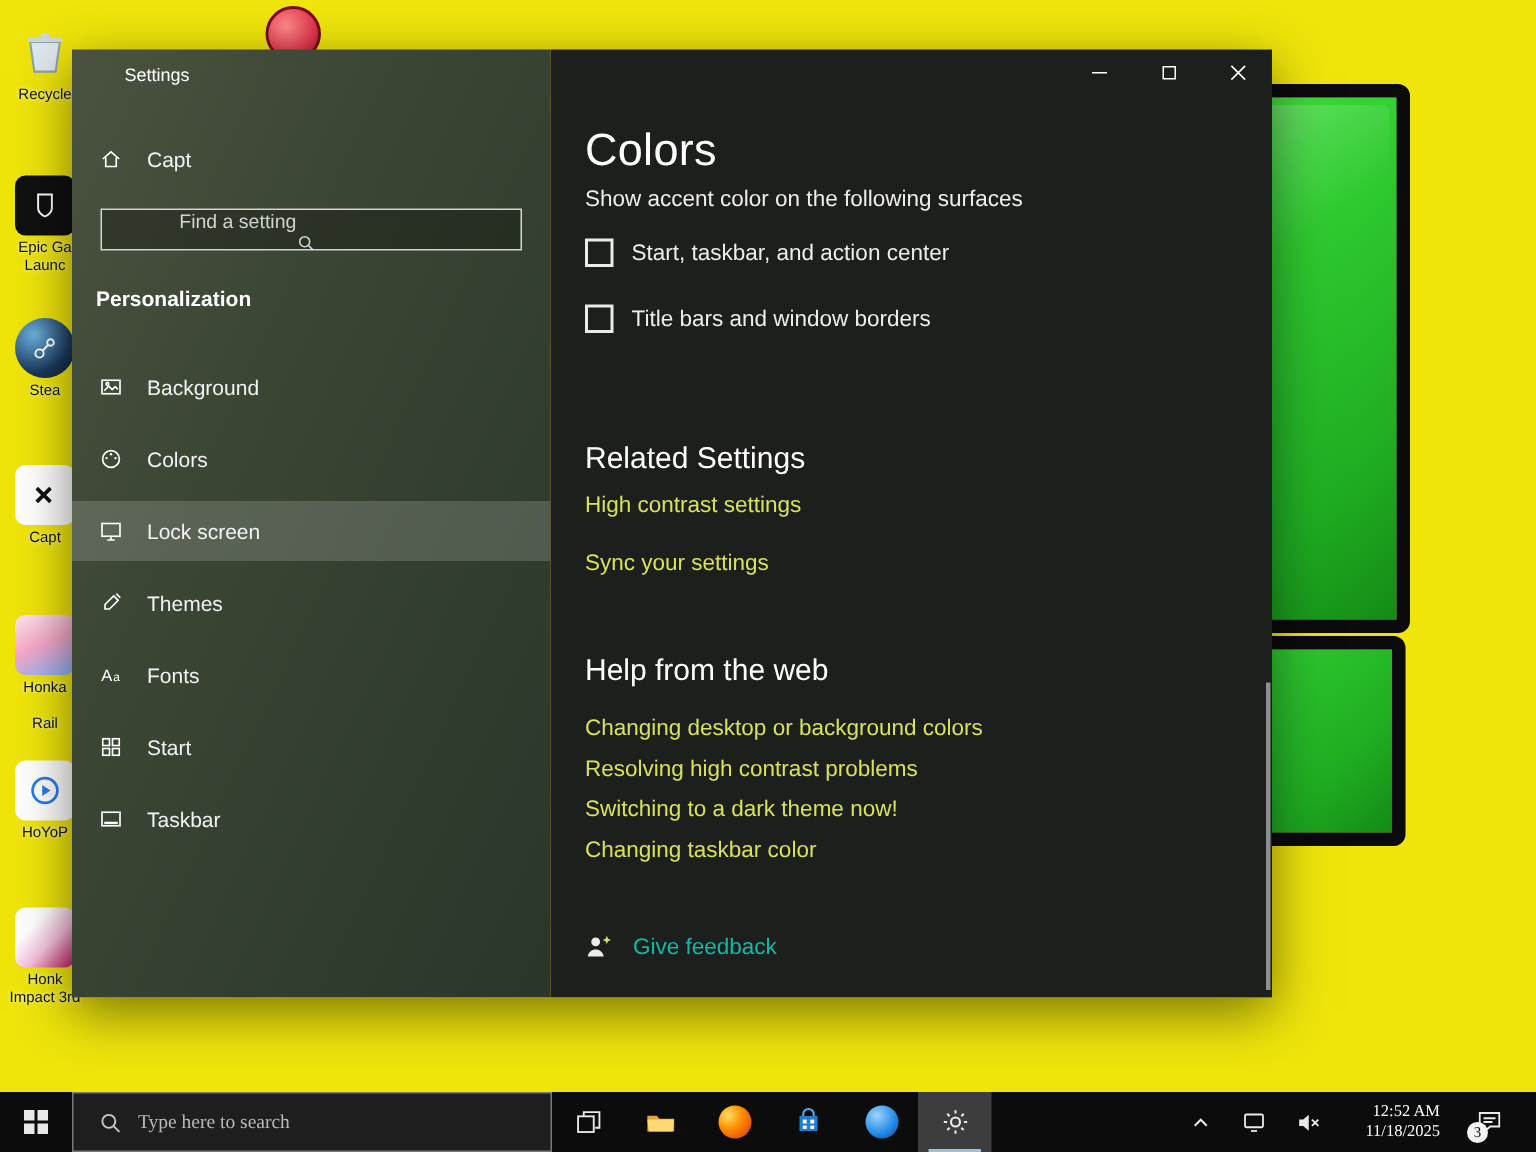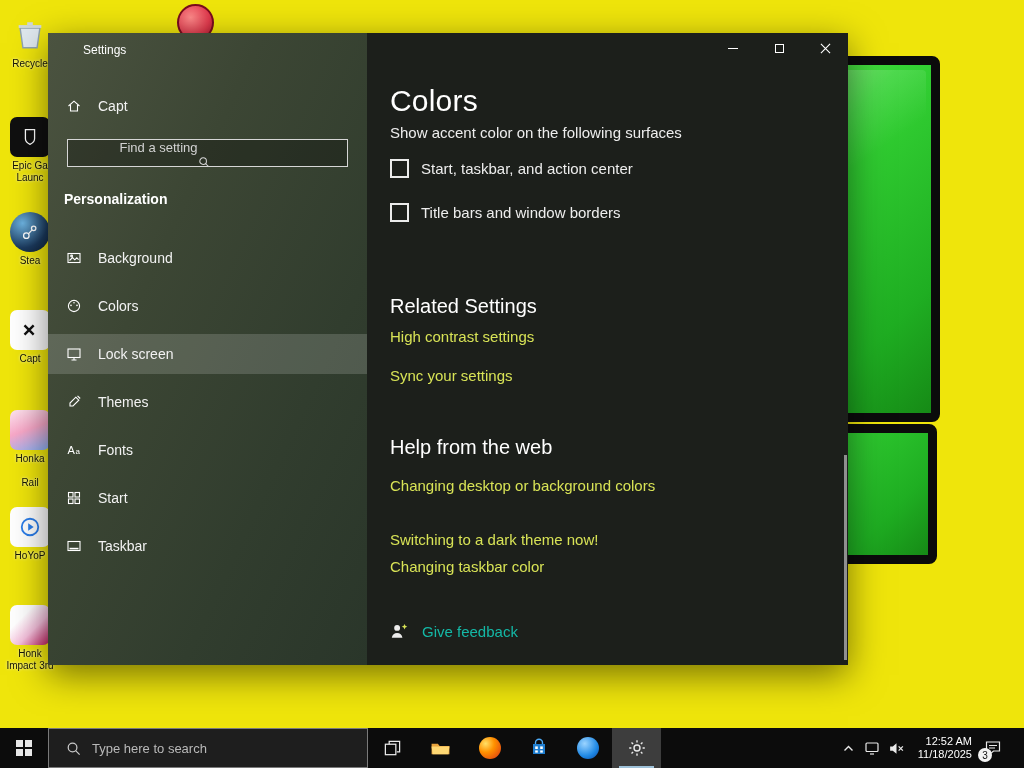--- a/index.html
+++ b/index.html
@@ -60,36 +60,36 @@
   .cb-row { position:absolute; left:23px; display:flex; align-items:center; cursor:pointer; }
   .cb-box { width:19px; height:19px; border:2px solid #ebebeb; margin-right:12px; background:transparent; }
   .cb-label { font-size:15px; color:#ededed; }
   .h2 { position:absolute; left:23px; font-size:20px; font-weight:400; color:#fff; }
   .link { position:absolute; left:23px; font-size:15px; color:#d8e356; cursor:pointer; }
   .feedback { position:absolute; left:23px; top:589px; display:flex; align-items:center; gap:13px; cursor:pointer; }
   .feedback span { font-size:15px; color:#14b8a6; }
   .scroll-thumb { position:absolute; right:1px; top:422px; width:3px; height:205px; background:#8f8f8f; }
 
   
-  .taskbar { position:absolute; left:0; bottom:0; width:1024px; height:40px; background:#0c0c0c; z-index:10; display:flex; align-items:stretch; }
+  .taskbar { position:absolute; left:0; bottom:0; width:1024px; height:40px; background:#0c0c0c; z-index:10; display:flex; align-items:stretch;font-family:Liberation Serif, serif; }
   .tb-btn { width:48px; display:flex; align-items:center; justify-content:center; cursor:pointer; }
   .win-logo { display:grid; grid-template-columns:7px 7px; grid-template-rows:7px 7px; gap:2px; }
   .win-logo i { background:#e8e8e8; }
   .tb-search { width:320px; display:flex; align-items:center; background:#1e1e1e; border:1px solid #7a7a7a; cursor:text; }
   .tb-search .mag { margin:0 10px 0 16px; display:flex; }
   .tb-search input { flex:1; background:transparent; border:none; outline:none; color:#cfcfcf; font-size:13px; font-family:inherit; }
   .tb-search input::placeholder { color:#b9b9b9; }
   .appcell { width:49px; display:flex; align-items:center; justify-content:center; cursor:pointer; position:relative; }
   .appcell.active { background:#3d3d3d; }
   .appcell.active::after { content:""; position:absolute; left:7px; right:7px; bottom:0; height:2px; background:#9ec1d8; }
   .circ { width:22px; height:22px; border-radius:50%; }
   .ff { background:radial-gradient(circle at 30% 30%, #ffe066, #ff9100 40%, #e8590c 75%, #c92a2a); }
   .blueapp { background:radial-gradient(circle at 35% 30%, #9bd4ff, #1e88e5 60%, #0d47a1); }
   .tb-spacer { flex:1; }
-  .tray { display:flex; align-items:center; gap:0; padding-right:14px; }
+  .tray { display:flex; align-items:center; gap:12px; padding-right:14px; }
   .tray-ic { width:24px; height:40px; display:flex; align-items:center; justify-content:center; cursor:pointer; }
   .clock { width:68px; text-align:right; color:#fff; font-size:11px; line-height:13px; cursor:default; padding-right:4px; }
   .notif { position:relative; width:34px; height:40px; display:flex; align-items:center; justify-content:center; cursor:pointer; }
   .badge { position:absolute; left:2px; bottom:6px; width:14px; height:14px; border-radius:50%; background:#f4f4f4; color:#111; font-size:10px; display:flex; align-items:center; justify-content:center; }
 </style>
 </head>
 <body>
 
 <div id="tetris1" class="tetris"></div>
 <div id="tetris2" class="tetris"></div>
@@ -262,20 +262,21 @@
       <span class="cb-box"></span>
       <span class="cb-label">Title bars and window borders</span>
     </div>
 
     <div class="h2" style="top:262px">Related Settings</div>
     <div class="link" style="top:295px">High contrast settings</div>
     <div class="link" style="top:334px">Sync your settings</div>
 
     <div class="h2" style="top:403px">Help from the web</div>
     <div class="link" style="top:444px">Changing desktop or background colors</div>
+    <div class="link" style="top:471px">Resolving high contrast problems</div>
     <div class="link" style="top:498px">Switching to a dark theme now!</div>
     <div class="link" style="top:525px">Changing taskbar color</div>
 
     <div class="feedback">
       <svg width="19" height="19" viewBox="0 0 20 20">
           <circle cx="7.5" cy="6.2" r="3.1" fill="#ececec"></circle>
           <path d="M1.9 16.5c.4-3.1 2.7-5 5.6-5s5.2 1.9 5.6 5z" fill="#ececec"></path>
           <path d="M15.3 2l.9 2 2 .9-2 .9-.9 2-.9-2-2-.9 2-.9z" fill="#d8e356"></path>
         </svg>
       <span>Give feedback</span>

